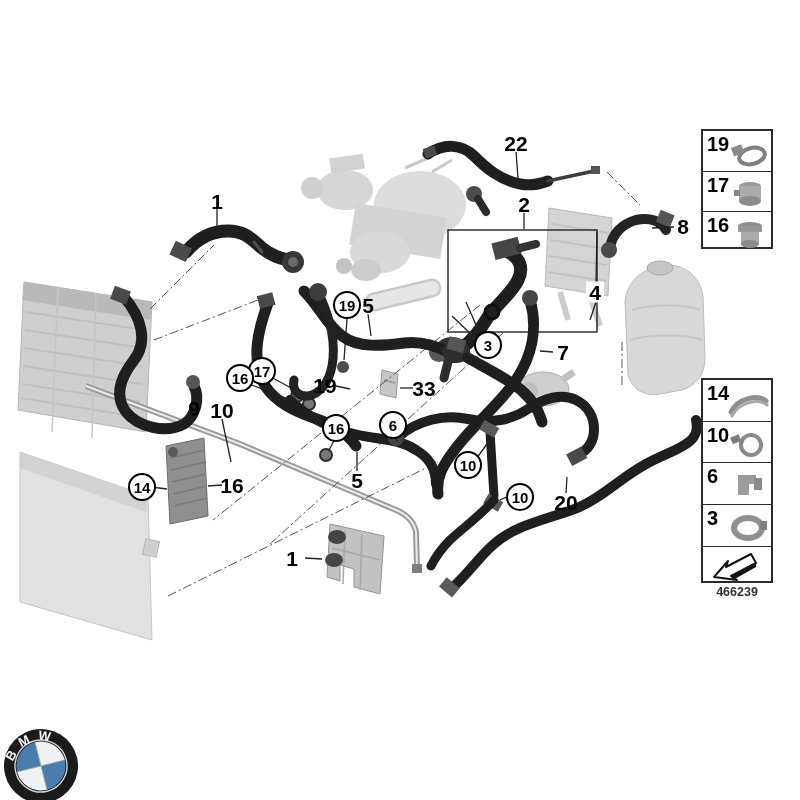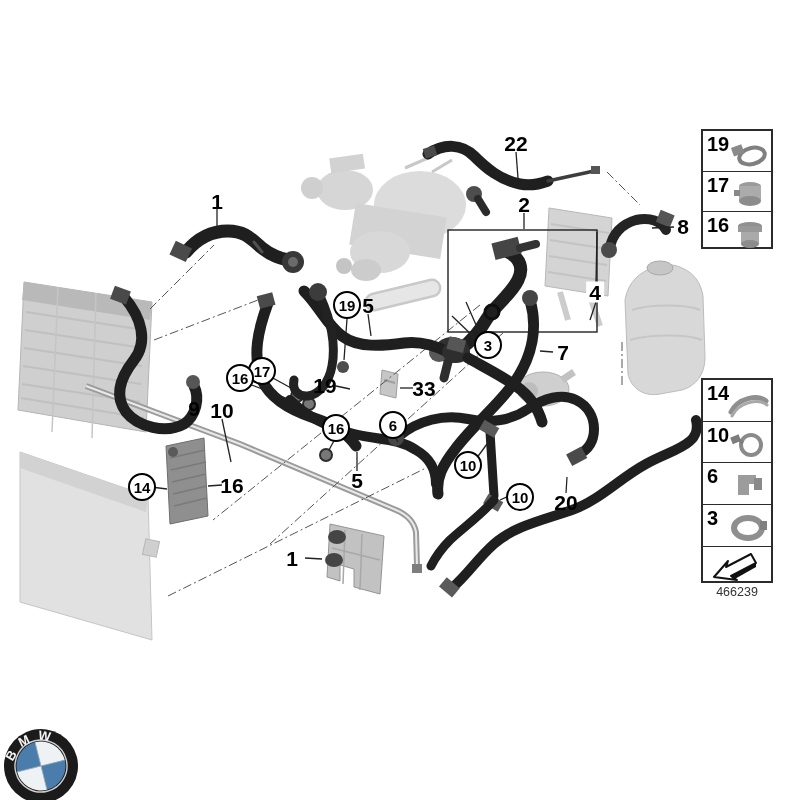--- a/index.html
+++ b/index.html
@@ -294,21 +294,21 @@
     </svg>
   </div>
   <div class="legend-cell" style="height:40px">
     <svg class="legend-icon" style="right:12px;bottom:3px" width="48" height="34">
       <polygon points="3,27 17,11 15,17 40,4 45,13 20,26 26,30" fill="#fff" stroke="#111" stroke-width="2" stroke-linejoin="round"></polygon>
       <polygon points="20,26 45,13 45,17 22,30" fill="#111"></polygon>
     </svg>
   </div>
 </div>
 
-<div class="drawing-number" style="left:701px;top:585px;width:72px;">466239</div>
+<div class="drawing-number" style="left:701px;top:585px;width:72px;font-weight:bold;">466239</div>
 
 <svg id="logo" width="80" height="80" style="position:absolute;left:1px;top:725px;z-index:5" viewBox="0 0 80 80">
   <g transform="rotate(-14 40 41)">
     <circle cx="40" cy="41" r="37" fill="#1b1b1b"></circle>
     <circle cx="40" cy="41" r="26" fill="none" stroke="#cfcfcf" stroke-width="1.4"></circle>
     <g>
       <path d="M 40 41 L 15.5 41 A 24.5 24.5 0 0 1 40 16.5 Z" fill="#4a7dab"></path>
       <path d="M 40 41 L 40 16.5 A 24.5 24.5 0 0 1 64.5 41 Z" fill="#eef2f4"></path>
       <path d="M 40 41 L 64.5 41 A 24.5 24.5 0 0 1 40 65.5 Z" fill="#4a7dab"></path>
       <path d="M 40 41 L 40 65.5 A 24.5 24.5 0 0 1 15.5 41 Z" fill="#eef2f4"></path>

